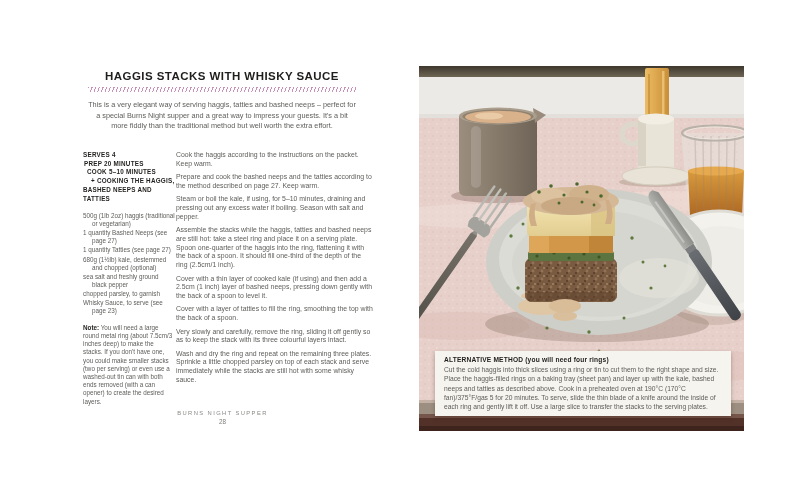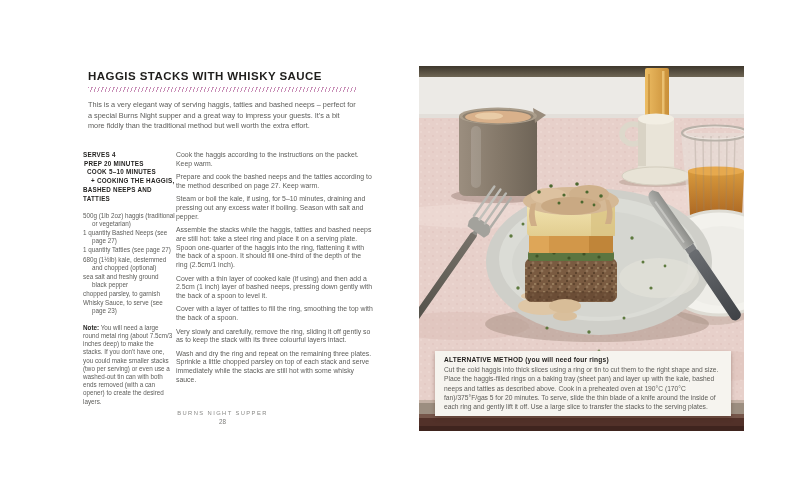--- a/index.html
+++ b/index.html
@@ -2,21 +2,21 @@
 <html><head>
 <meta charset="utf-8">
 <style>
   html,body{margin:0;padding:0;}
   body{
     width:810px;height:498px;position:relative;overflow:hidden;
     background:#ffffff;font-family:"Liberation Sans", sans-serif;
     -webkit-font-smoothing:antialiased;
   }
   
-  .title-block{position:absolute;left:88px;top:70px;width:268px;}
+  .title-block{position:absolute;left:88px;top:70px;width:268px;text-align:center;}
   .recipe-title{font-size:11.5px;font-weight:bold;letter-spacing:.45px;color:#1f1e1c;margin:0;}
   .hatch{height:5px;margin-top:5px;
     background:repeating-linear-gradient(112deg,#b76ba0 0 1px,transparent 1px 3.4px);
     opacity:.75;}
   .intro{margin:8px 0 0;font-size:7.3px;line-height:10.6px;color:#5d5d5a;}
   .sidebar{position:absolute;left:83px;top:151px;width:92px;color:#5d5d5a;}
   .meta{font-size:6.3px;font-weight:bold;color:#201f1d;line-height:8.7px;letter-spacing:.25px;margin:0 0 9px;}
   .meta-1{padding-left:1px;}
   .meta-2{padding-left:4px;}
   .meta-3{padding-left:0;text-indent:8px;}

